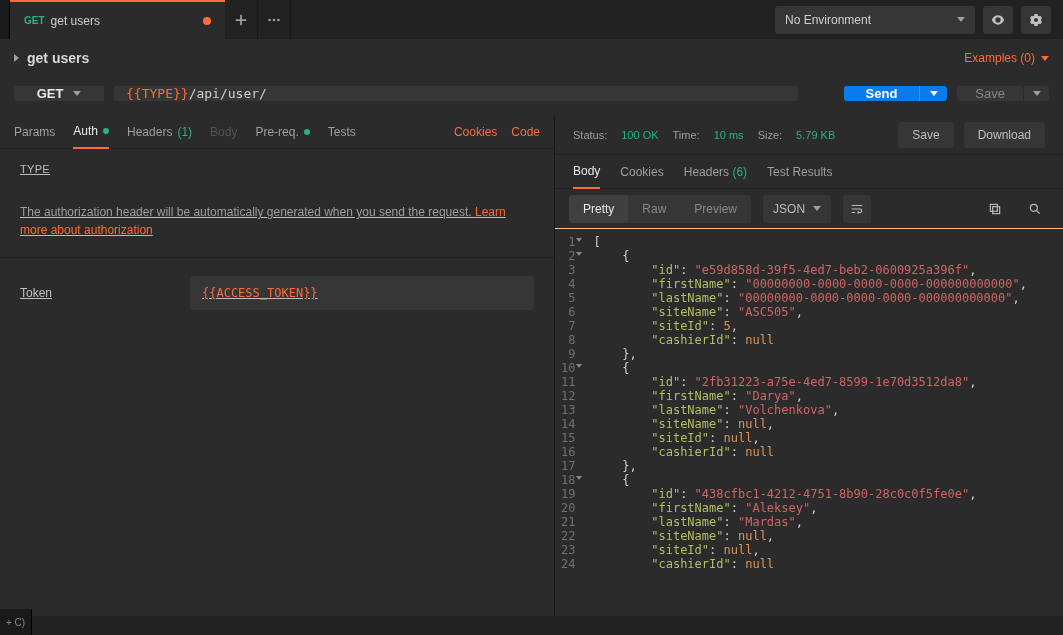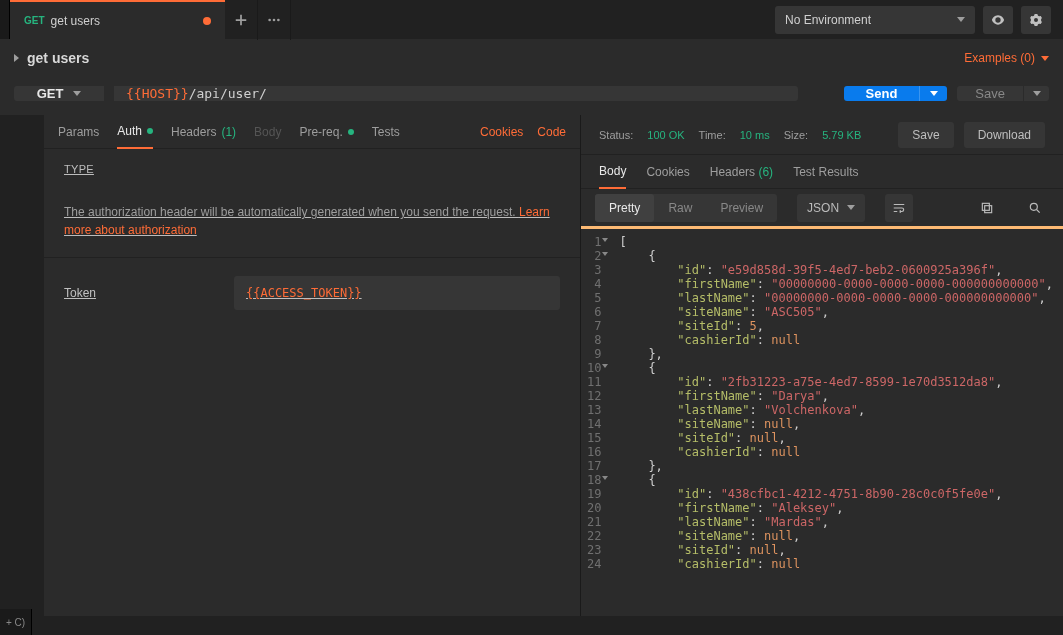--- a/index.html
+++ b/index.html
@@ -99,21 +99,21 @@
   }
   .send-caret .c { border-top-color:#fff; }
   .save-group { display:flex; }
   .save-btn {
     background:#363636; color:#888; padding:0 18px; display:flex; align-items:center; font-size:13px;
     border-radius:3px 0 0 3px;
   }
   .save-caret { background:#363636; width:26px; display:flex; align-items:center; justify-content:center;
     border-left:1px solid #2b2b2b; border-radius:0 3px 3px 0;}
   .split {
-    display:flex; height: calc(635px - 40px - 36px - 58px); padding-left: 44px;
+    display:flex; height: calc(635px - 40px - 36px - 58px);
   }
   .split > .left-pane { width: 555px; background:#2b2b2b; display:flex; flex-direction:column; border-right:1px solid #1a1a1a;}
   .split > .right-pane { flex:1; background:#2b2b2b; display:flex; flex-direction:column;}
   .req-tabs {
     display:flex; align-items:center; padding:0 14px; gap:18px; height:34px;
     border-bottom:1px solid #212121; font-size:12px; color:#9e9e9e;
   }
   .req-tabs .t { display:flex; align-items:center; gap:5px; cursor:pointer; }
   .req-tabs .t.active { color:#e8e8e8; border-bottom:2px solid #ff6c37; padding-bottom:0; height:34px; line-height:34px;}
   .req-tabs .dim { color:#555; }
@@ -147,21 +147,21 @@
   }
   .status-row .g { color:#26b47f; }
   .status-row .btns { margin-left:auto; display:flex; gap:10px;}
   .gray-btn { background:#363636; color:#bfbfbf; height:26px; padding:0 14px; display:flex; align-items:center; border-radius:3px; font-size:12px;}
   .resp-tabs {
     height:34px; display:flex; align-items:center; padding:0 18px; gap:20px; font-size:12px; color:#9e9e9e;
     border-bottom:1px solid #212121;
   }
   .resp-tabs .t.active { color:#e8e8e8; border-bottom:2px solid #ff6c37; height:34px; display:flex; align-items:center;}
   .code-toolbar {
-    height:40px; display:flex; align-items:center; padding:0 14px; gap:20px; border-bottom:3px solid #fdba74;
+    height:40px; display:flex; align-items:center; padding:0 14px; gap:12px; border-bottom:1px solid #fdba74;
   }
   .seg-group { background:#363636; display:flex; border-radius:3px; height:28px; }
   .seg { padding:0 14px; display:flex; align-items:center; color:#888; font-size:12px;}
   .seg.active { color:#e8e8e8; background:#404040; border-radius:3px;}
   .dd { background:#363636; height:28px; padding:0 10px; display:flex; align-items:center; gap:8px; border-radius:3px; color:#bbb; font-size:12px;}
   .tool-icon { background:#363636; width:28px; height:28px; display:flex; align-items:center; justify-content:center; border-radius:3px; color:#bbb;}
   .code-toolbar .spacer { flex:1;}
   .code-area {
     flex:1; overflow:auto; font-family:Menlo,Consolas,monospace; font-size:12px; line-height:14px;
     background:#2b2b2b; display:flex;
@@ -236,21 +236,21 @@
     <span class="caret-orange"></span>
   </div>
 </div>
 
 <div class="url-row">
   <div class="method-box">
     <span>GET</span>
     <span class="caret"></span>
   </div>
   <div class="url-box">
-    <span class="var">{{HOST}}</span>
+    <span class="var">{{TYPE}}</span>
       <span class="path">/api/user/</span>
   </div>
   <div class="send-group">
     <div class="send-btn">
         <span>Send</span>
       </div>
     <div class="send-caret">
         <span class="caret c"></span>
       </div>
   </div>

